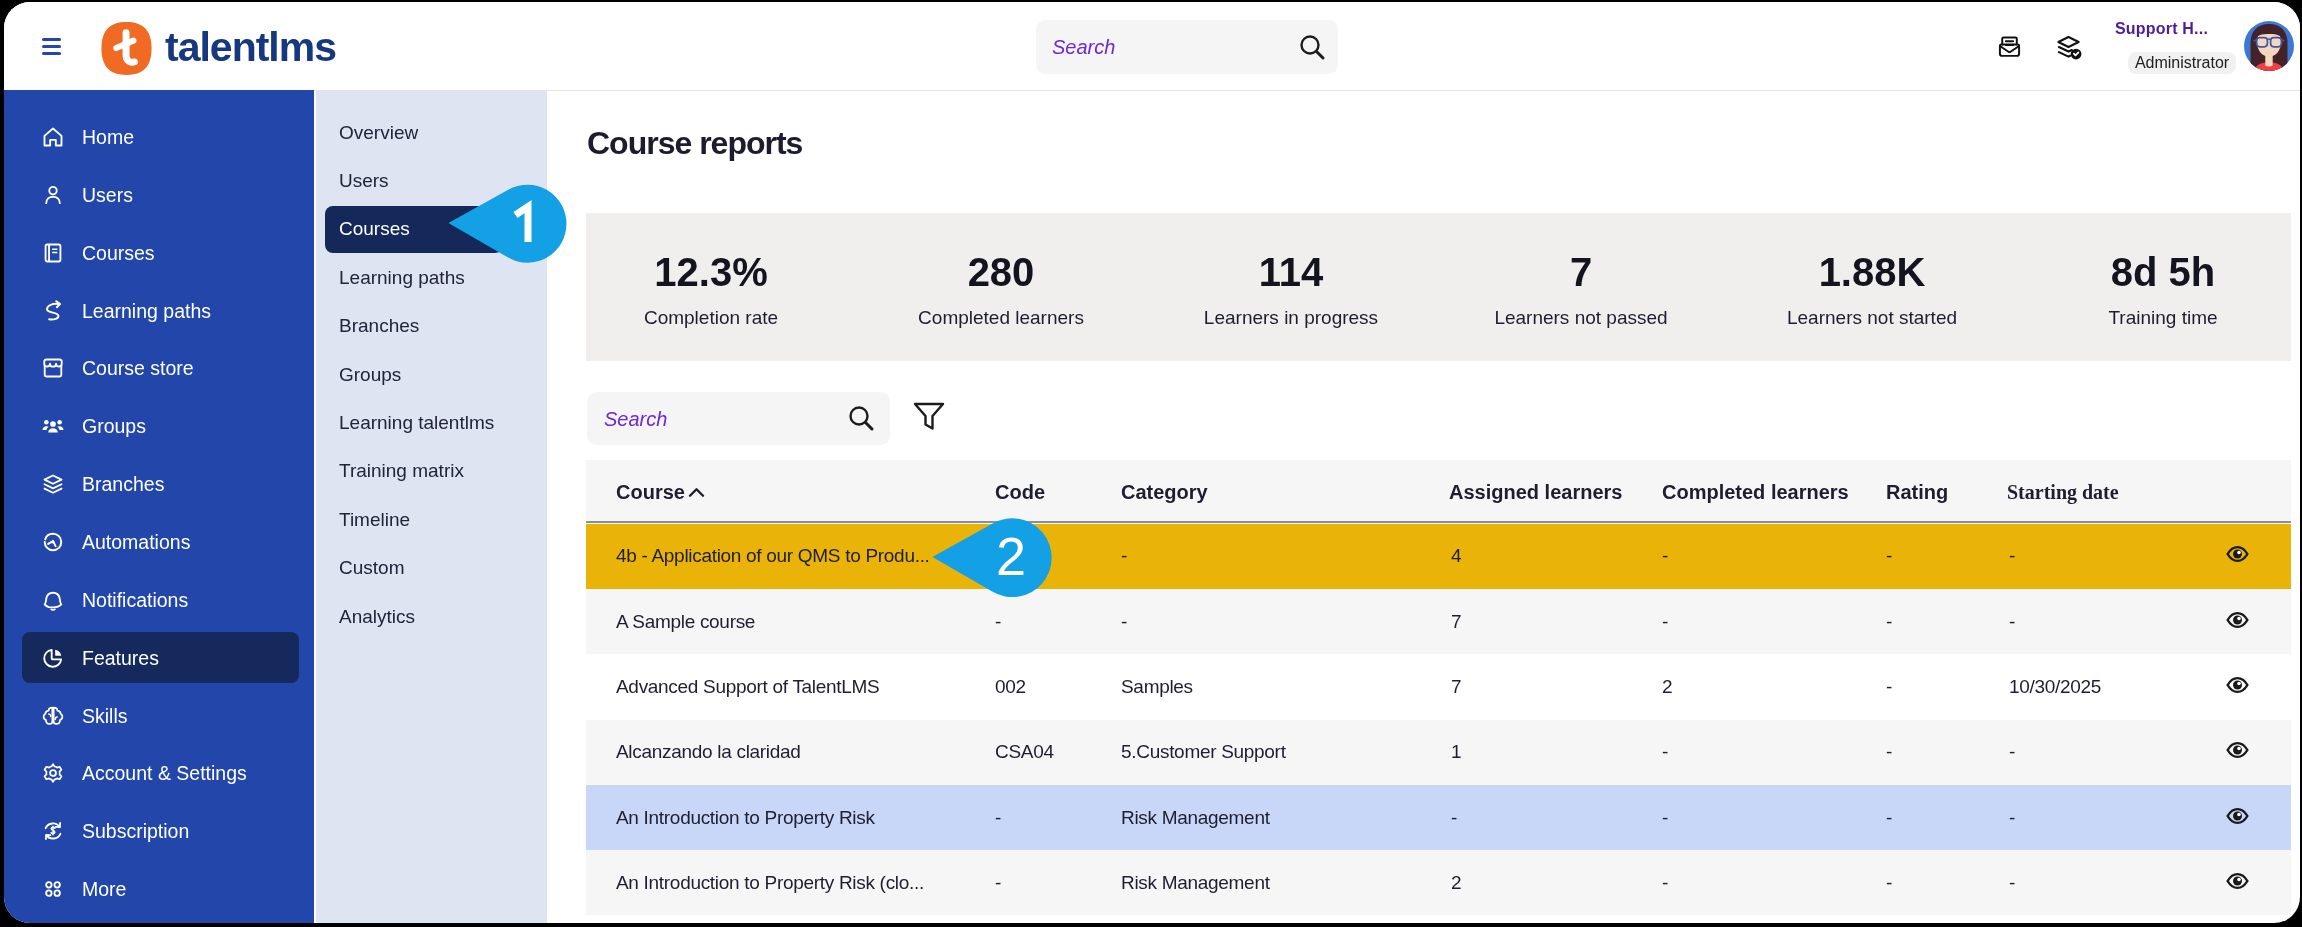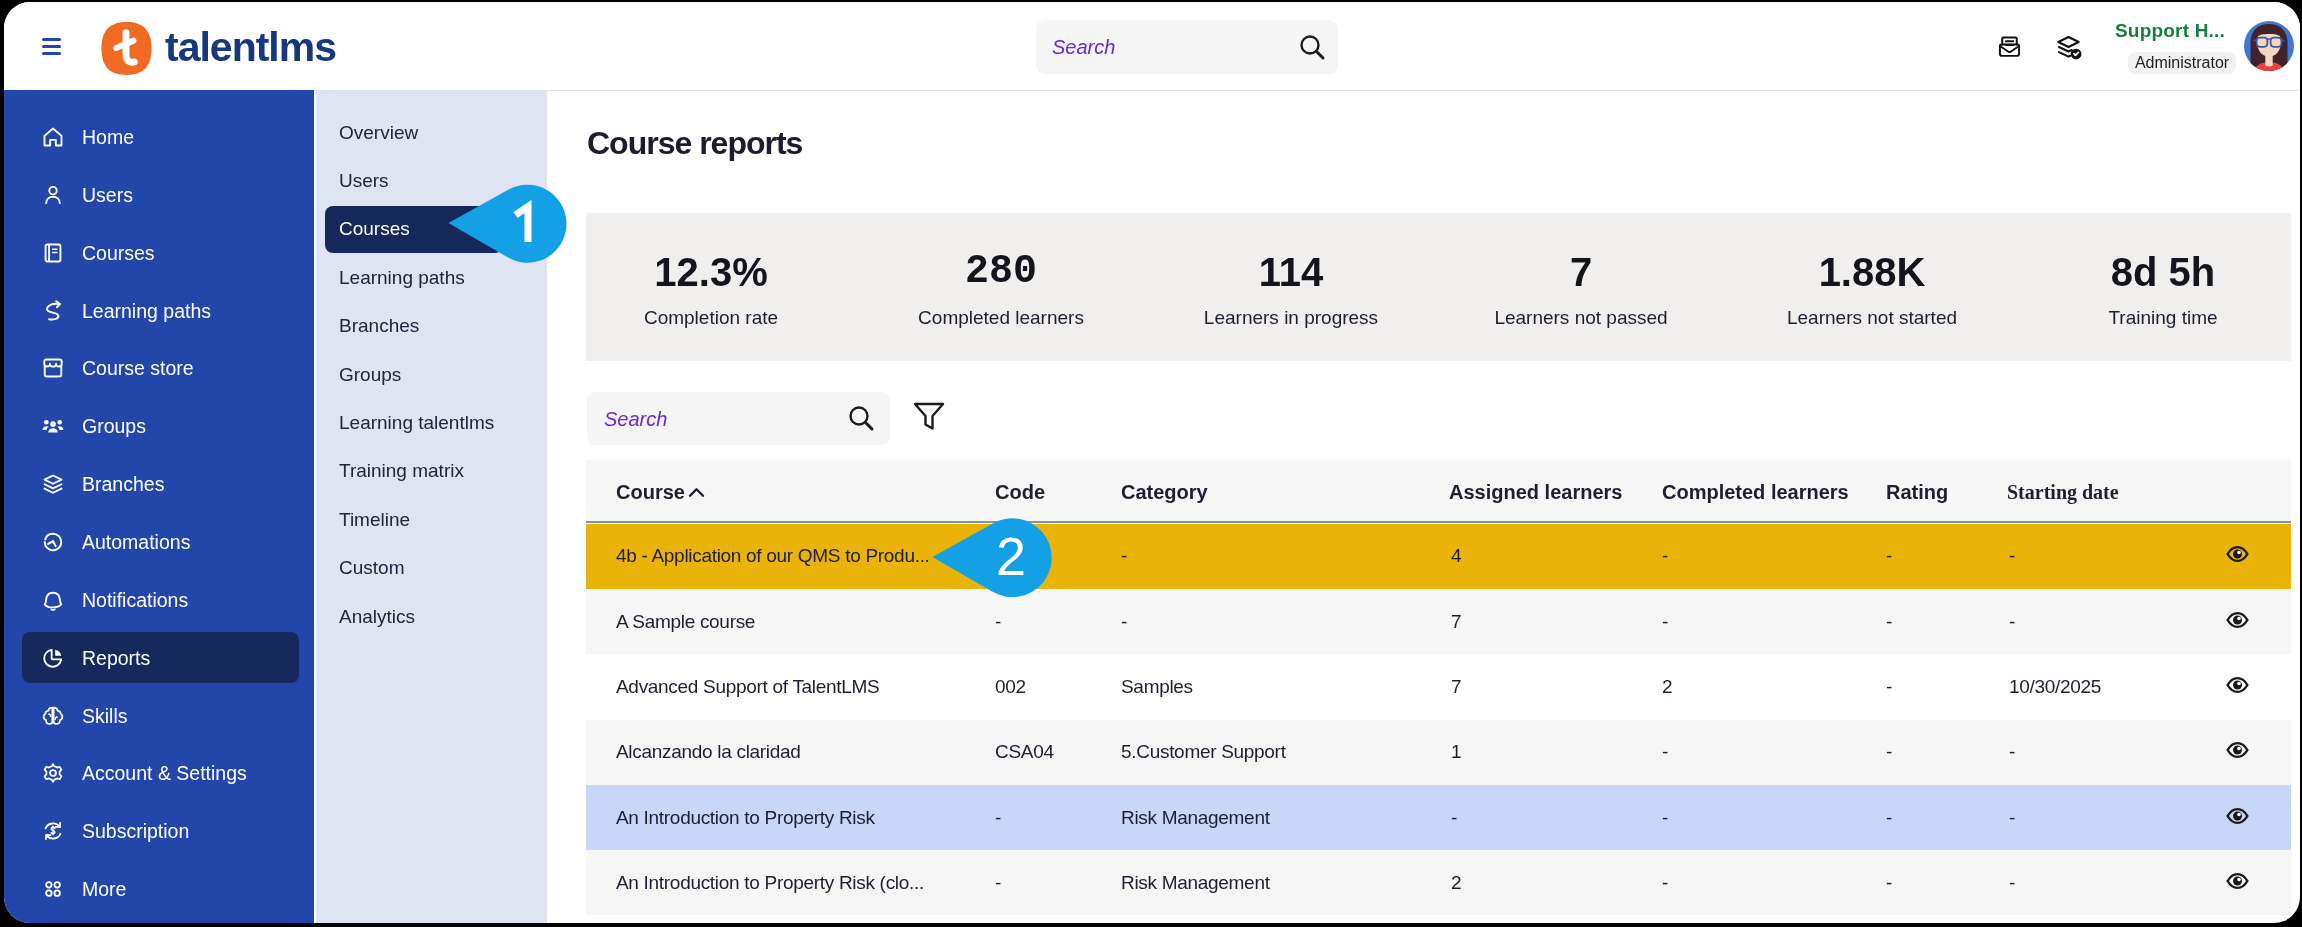--- a/index.html
+++ b/index.html
@@ -6,21 +6,21 @@
     font-family:"Liberation Sans", sans-serif;}
   .abs{position:absolute;}
   #card{position:absolute;left:4px;top:2px;width:2296px;height:921px;background:#fff;
     border-radius:26px;overflow:hidden;}
   
   #hdr{left:0;top:0;width:100%;height:88px;background:#fff;border-bottom:1px solid #e3e3e3;}
   .bar{position:absolute;left:38px;width:19px;height:2.6px;background:#2246aa;border-radius:2px;}
   #logotxt{left:161px;top:22px;font-size:41px;font-weight:bold;color:#16387f;letter-spacing:-1px;}
   #srch1{left:1032px;top:18px;width:302px;height:54px;background:#f5f5f5;border-radius:9px;}
   .phold{font-style:italic;font-size:20px;color:#6d28d9;}
-  #supname{left:2111px;top:18px;font-size:19px;font-weight:bold;color:#15803d;white-space:nowrap;letter-spacing:0.2px;}
+  #supname{left:2111px;top:18px;font-size:16px;font-weight:bold;color:#4c1d95;white-space:nowrap;letter-spacing:0.2px;}
   #adminpill{left:2124px;top:50px;width:108px;height:22px;background:#f1f1f1;border-radius:8px;
      font-size:16px;color:#222;text-align:center;line-height:22px;}
   
   #sb1{left:0;top:88px;width:310px;height:833px;background:#2246aa;}
   #sb2{left:312px;top:88px;width:230px;height:833px;background:#dfe4f3;border-right:1px solid #e2e2e2;}
   .s1item{position:absolute;left:78px;transform:translateY(-50%);color:#fff;font-size:19.5px;white-space:nowrap;}
   .s1icon{position:absolute;left:37px;width:24px;height:24px;transform:translateY(-50%);}
   #rephl{left:18px;top:630px;width:277px;height:51px;background:#15295c;border-radius:8px;}
   .s2item{position:absolute;left:335px;transform:translateY(-50%);color:#23233a;font-size:19px;white-space:nowrap;}
   #cpill{left:321px;top:204px;width:178px;height:47px;background:#14285a;border-radius:8px;}
@@ -150,21 +150,21 @@
       <div class="s1item" style="top:539.95px">Automations</div>
       <svg class="s1icon" style="top:597.8px" viewBox="0 0 22 22">
         <path d="M7 17.5 C4.5 16.5 3.4 15 3.4 15 C4.6 13.8 4.4 11.9 4.9 9.4 C5.5 6.4 8 4.4 11 4.4 C14 4.4 16.5 6.4 17.1 9.4 C17.6 11.9 17.4 13.8 18.6 15 C18.6 15 16 17.8 11 17.8 C9.4 17.8 8 17.7 7 17.5 Z" fill="none" stroke="#fff" stroke-width="1.7" stroke-linejoin="round"></path>
         <path d="M9.4 19.6 C9.9 20.2 12.1 20.2 12.6 19.6" stroke="#fff" stroke-width="1.6" fill="none" stroke-linecap="round"></path>
       </svg>
       <div class="s1item" style="top:597.8px">Notifications</div>
       <svg class="s1icon" style="top:655.65px" viewBox="0 0 22 22">
         <path d="M9.8 3.5 A7.8 7.8 0 1 0 18.5 12.2 L10.6 12.2 A0.8 0.8 0 0 1 9.8 11.4 Z" fill="none" stroke="#fff" stroke-width="1.7" stroke-linejoin="round"></path>
         <path d="M13 3.4 A7.3 7.3 0 0 1 18.6 9 L13.8 9 A0.8 0.8 0 0 1 13 8.2 Z" fill="#fff"></path>
       </svg>
-      <div class="s1item" style="top:655.65px">Reports</div>
+      <div class="s1item" style="top:655.65px">Features</div>
       <svg class="s1icon" style="top:713.5px" viewBox="0 0 22 22">
         <path d="M10.4 3.4 C7.8 3.4 7 5 7 6 C5 6.2 4 7.6 4 9 C2.8 9.6 2.4 10.8 2.4 11.8 C2.4 13.2 3.4 14.4 4.6 14.8 C4.6 16.8 6 18.2 8 18.2 C9.4 18.2 10.4 17.4 10.4 16 Z M10.4 3.4 L10.4 16" fill="none" stroke="#fff" stroke-width="1.6" stroke-linejoin="round"></path>
         <path d="M11.6 3.4 C14.2 3.4 15 5 15 6 C17 6.2 18 7.6 18 9 C19.2 9.6 19.6 10.8 19.6 11.8 C19.6 13.2 18.6 14.4 17.4 14.8 C17.4 16.8 16 18.2 14 18.2 C12.6 18.2 11.6 17.4 11.6 16 Z" fill="none" stroke="#fff" stroke-width="1.6" stroke-linejoin="round"></path>
         <path d="M7.2 9.2 C8.4 9.4 9 10.2 9 11.4 M14.8 12 C13.6 12.2 13 13 13 14.2" fill="none" stroke="#fff" stroke-width="1.4" stroke-linecap="round"></path>
       </svg>
       <div class="s1item" style="top:713.5px">Skills</div>
       <svg class="s1icon" style="top:771.35px" viewBox="0 0 22 22">
         <circle cx="11" cy="11" r="2.7" fill="none" stroke="#fff" stroke-width="1.7"></circle>
         <path d="M11 2.8 L12.2 5 A6.3 6.3 0 0 1 14.7 6 L17.1 5.3 L18.7 8 L17 9.8 A6.3 6.3 0 0 1 17 12.2 L18.7 14 L17.1 16.7 L14.7 16 A6.3 6.3 0 0 1 12.2 17 L11 19.2 L9.8 17 A6.3 6.3 0 0 1 7.3 16 L4.9 16.7 L3.3 14 L5 12.2 A6.3 6.3 0 0 1 5 9.8 L3.3 8 L4.9 5.3 L7.3 6 A6.3 6.3 0 0 1 9.8 5 Z" fill="none" stroke="#fff" stroke-width="1.6" stroke-linejoin="round"></path>
       </svg>
@@ -195,21 +195,21 @@
       <div class="s2item" style="top:469.4px">Training matrix</div>
       <div class="s2item" style="top:517.8px">Timeline</div>
       <div class="s2item" style="top:566.1999999999999px">Custom</div>
       <div class="s2item" style="top:614.6px">Analytics</div>
     </div>
 
   <div class="abs" id="h1">Course reports</div>
   <div class="abs" id="stats"></div>
   <div class="statn" style="left:707px;">12.3%</div>
     <div class="statl" style="left:707px;">Completion rate</div>
-  <div class="statn" style="left:997px;font-family:Liberation Mono, monospace;">280</div>
+  <div class="statn" style="left:997px;">280</div>
     <div class="statl" style="left:997px;">Completed learners</div>
   <div class="statn" style="left:1287px;">114</div>
     <div class="statl" style="left:1287px;">Learners in progress</div>
   <div class="statn" style="left:1577px;">7</div>
     <div class="statl" style="left:1577px;">Learners not passed</div>
   <div class="statn" style="left:1868px;">1.88K</div>
     <div class="statl" style="left:1868px;">Learners not started</div>
   <div class="statn" style="left:2159px;">8d 5h</div>
     <div class="statl" style="left:2159px;">Training time</div>
   <div class="abs" id="srch2"></div>

